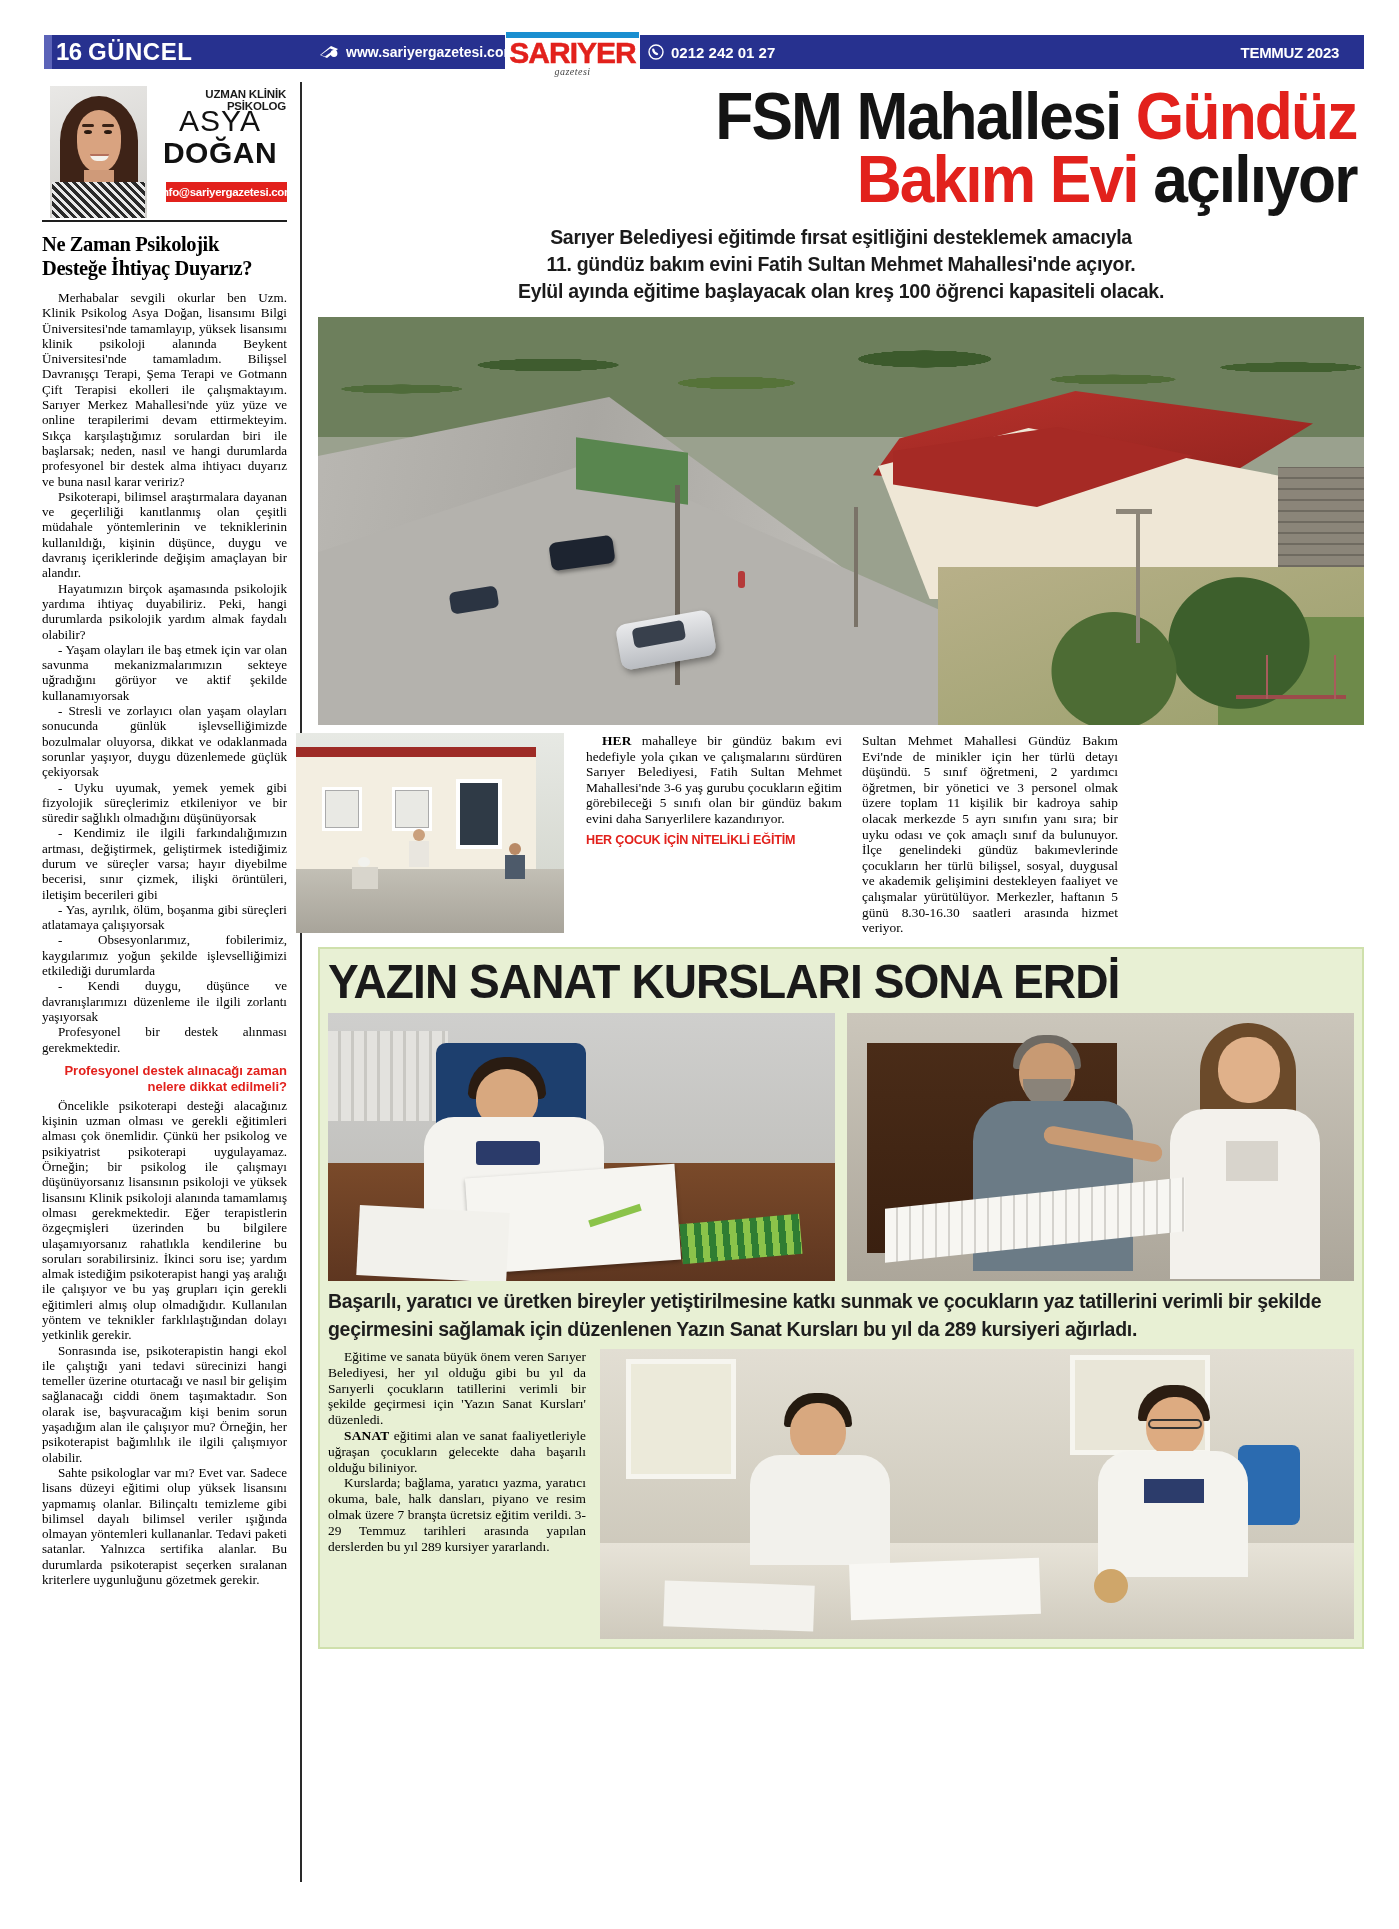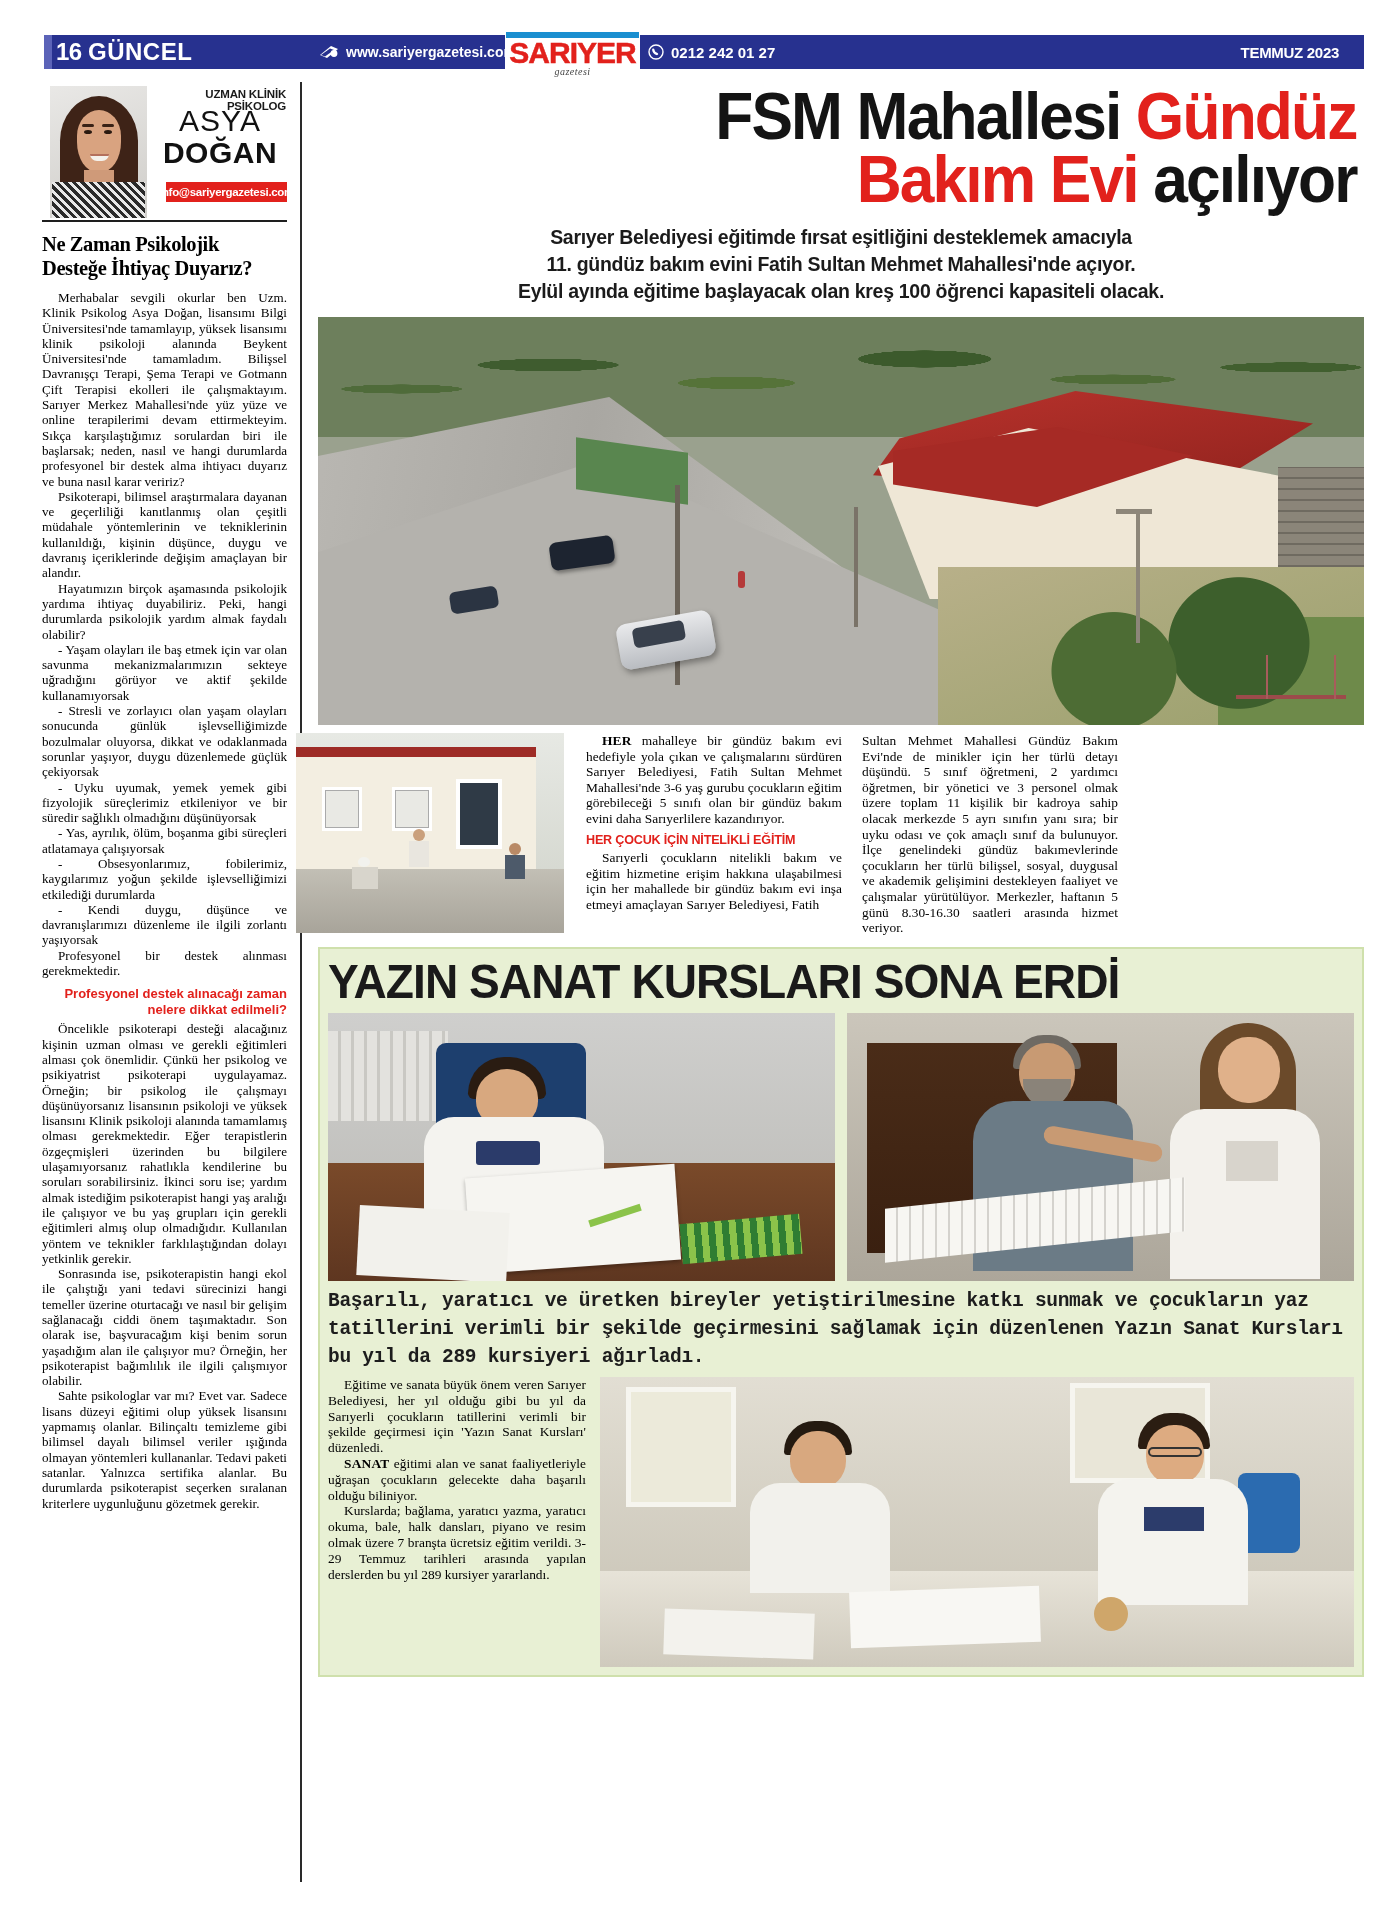--- a/index.html
+++ b/index.html
@@ -447,21 +447,21 @@
     background:#6b4a2a; border-radius:48px 48px 26px 26px; }
   .ap2-girl-shirt { position:absolute; right:34px; top:96px; width:150px; height:170px;
     background:#f3f1ec; border-radius:34px 34px 0 0; }
   .ap2-girl-print { position:absolute; right:76px; top:128px; width:52px; height:40px;
     background:#d8d4cc; }
   .ap2-arm { position:absolute; left:196px; top:122px; width:120px; height:18px;
     background:#c89a73; border-radius:9px; transform:rotate(10deg); }
 
   .art-caption {
     margin-top:6px;
-    font-family:Liberation Mono, monospace;
+    font-family:Liberation Sans, sans-serif;
     font-weight:bold; font-size:19.5px; line-height:28px;
     letter-spacing:-0.3px; color:#1d1d1d;
   }
   .art-bottom {
     display:flex; gap:14px; margin-top:6px;
   }
   .art-text {
     width:258px;
     font-family:"Liberation Serif", serif;
     font-size:13.4px; line-height:15.8px; text-align:justify;
@@ -564,20 +564,21 @@
 
     <div class="col-headline">Ne Zaman Psikolojik Desteğe İhtiyaç Duyarız?</div>
 
     <div class="col-body">
       <p>Merhabalar sevgili okurlar ben Uzm. Klinik Psikolog Asya Doğan, lisansımı Bilgi Üniversitesi'nde tamamlayıp, yüksek lisansımı klinik psikoloji alanında Beykent Üniversitesi'nde tamamladım. Bilişsel Davranışçı Terapi, Şema Terapi ve Gotmann Çift Terapisi ekolleri ile çalışmaktayım. Sarıyer Merkez Mahallesi'nde yüz yüze ve online terapilerimi devam ettirmekteyim. Sıkça karşılaştığımız sorulardan biri ile başlarsak; neden, nasıl ve hangi durumlarda profesyonel bir destek alma ihtiyacı duyarız ve buna nasıl karar veririz?</p>
       <p>Psikoterapi, bilimsel araştırmalara dayanan ve geçerliliği kanıtlanmış olan çeşitli müdahale yöntemlerinin ve tekniklerinin kullanıldığı, kişinin düşünce, duygu ve davranış içeriklerinde değişim amaçlayan bir alandır.</p>
       <p>Hayatımızın birçok aşamasında psikolojik yardıma ihtiyaç duyabiliriz. Peki, hangi durumlarda psikolojik yardım almak faydalı olabilir?</p>
       <p>- Yaşam olayları ile baş etmek için var olan savunma mekanizmalarımızın sekteye uğradığını görüyor ve aktif şekilde kullanamıyorsak</p>
       <p>- Stresli ve zorlayıcı olan yaşam olayları sonucunda günlük işlevselliğimizde bozulmalar oluyorsa, dikkat ve odaklanmada sorunlar yaşıyor, duygu düzenlemede güçlük çekiyorsak</p>
       <p>- Uyku uyumak, yemek yemek gibi fizyolojik süreçlerimiz etkileniyor ve bir süredir sağlıklı olmadığını düşünüyorsak</p>
+      <p>- Kendimiz ile ilgili farkındalığımızın artması, değiştirmek, geliştirmek istediğimiz durum ve süreçler varsa; hayır diyebilme becerisi, sınır çizmek, ilişki örüntüleri, iletişim becerileri gibi</p>
       <p>- Yas, ayrılık, ölüm, boşanma gibi süreçleri atlatamaya çalışıyorsak</p>
       <p>- Obsesyonlarımız, fobilerimiz, kaygılarımız yoğun şekilde işlevselliğimizi etkilediği durumlarda</p>
       <p>- Kendi duygu, düşünce ve davranışlarımızı düzenleme ile ilgili zorlantı yaşıyorsak</p>
       <p>Profesyonel bir destek alınması gerekmektedir.</p>
       <div class="col-sub">Profesyonel destek alınacağı zaman nelere dikkat edilmeli?</div>
       <p>Öncelikle psikoterapi desteği alacağınız kişinin uzman olması ve gerekli eğitimleri alması çok önemlidir. Çünkü her psikolog ve psikiyatrist psikoterapi uygulayamaz. Örneğin; bir psikolog ile çalışmayı düşünüyorsanız lisansının psikoloji ve yüksek lisansını Klinik psikoloji alanında tamamlamış olması gerekmektedir. Eğer terapistlerin özgeçmişleri üzerinden bu bilgilere ulaşamıyorsanız rahatlıkla kendilerine bu soruları sorabilirsiniz. İkinci soru ise; yardım almak istediğim psikoterapist hangi yaş aralığı ile çalışıyor ve bu yaş grupları için gerekli eğitimleri almış olup olmadığıdır. Kullanılan yöntem ve teknikler farklılaştığından dolayı yetkinlik gerekir.</p>
       <p>Sonrasında ise, psikoterapistin hangi ekol ile çalıştığı yani tedavi sürecinizi hangi temeller üzerine oturtacağı ve nasıl bir gelişim sağlanacağı ciddi önem taşımaktadır. Son olarak ise, başvuracağım kişi benim sorun yaşadığım alan ile çalışıyor mu? Örneğin, her psikoterapist bağımlılık ile ilgili çalışmıyor olabilir.</p>
       <p>Sahte psikologlar var mı? Evet var. Sadece lisans düzeyi eğitimi olup yüksek lisansını yapmamış olanlar. Bilinçaltı temizleme gibi bilimsel dayalı bilimsel veriler ışığında olmayan yöntemleri kullananlar. Tedavi paketi satanlar. Yalnızca sertifika alanlar. Bu durumlarda psikoterapist seçerken sıralanan kriterlere uygunluğunu gözetmek gerekir.</p>
     </div>
   </div>
@@ -634,21 +635,20 @@
         <div class="pl-door"></div>
         <div class="pl-ground"></div>
         <div class="pl-worker1"></div>
         <div class="pl-worker2"></div>
         <div class="pl-worker3"></div>
       </div>
 
       <div class="col-a">
         <p><span class="lead-cap">HER</span><span> mahalleye bir gündüz bakım evi hedefiyle yola çıkan ve çalışmalarını sürdüren Sarıyer Belediyesi, Fatih Sultan Mehmet Mahallesi'nde 3-6 yaş gurubu çocukların eğitim görebileceği 5 sınıfı olan bir gündüz bakım evini daha Sarıyerlilere kazandırıyor.</span></p>
         <div class="redsub">HER ÇOCUK İÇİN NİTELİKLİ EĞİTİM</div>
-        <p>Sarıyerli çocukların nitelikli bakım ve eğitim hizmetine erişim hakkına ulaşabilmesi için her mahallede bir gündüz bakım evi inşa etmeyi amaçlayan Sarıyer Belediyesi, Fatih</p>
       </div>
 
       <div class="col-b">
         <p style="text-indent:0">Sultan Mehmet Mahallesi Gündüz Bakım Evi'nde de minikler için her türlü detayı düşündü. 5 sınıf öğretmeni, 2 yardımcı öğretmen, bir yönetici ve 3 personel olmak üzere toplam 11 kişilik bir kadroya sahip olacak merkezde 5 ayrı sınıfın yanı sıra; bir uyku odası ve çok amaçlı sınıf da bulunuyor. İlçe genelindeki gündüz bakımevlerinde çocukların her türlü bilişsel, sosyal, duygusal ve akademik gelişimini destekleyen faaliyet ve çalışmalar yürütülüyor. Merkezler, haftanın 5 günü 8.30-16.30 saatleri arasında hizmet veriyor.</p>
       </div>
     </div>
 
     <div class="art-block">
       <div class="art-title">YAZIN SANAT KURSLARI SONA ERDİ</div>
 

